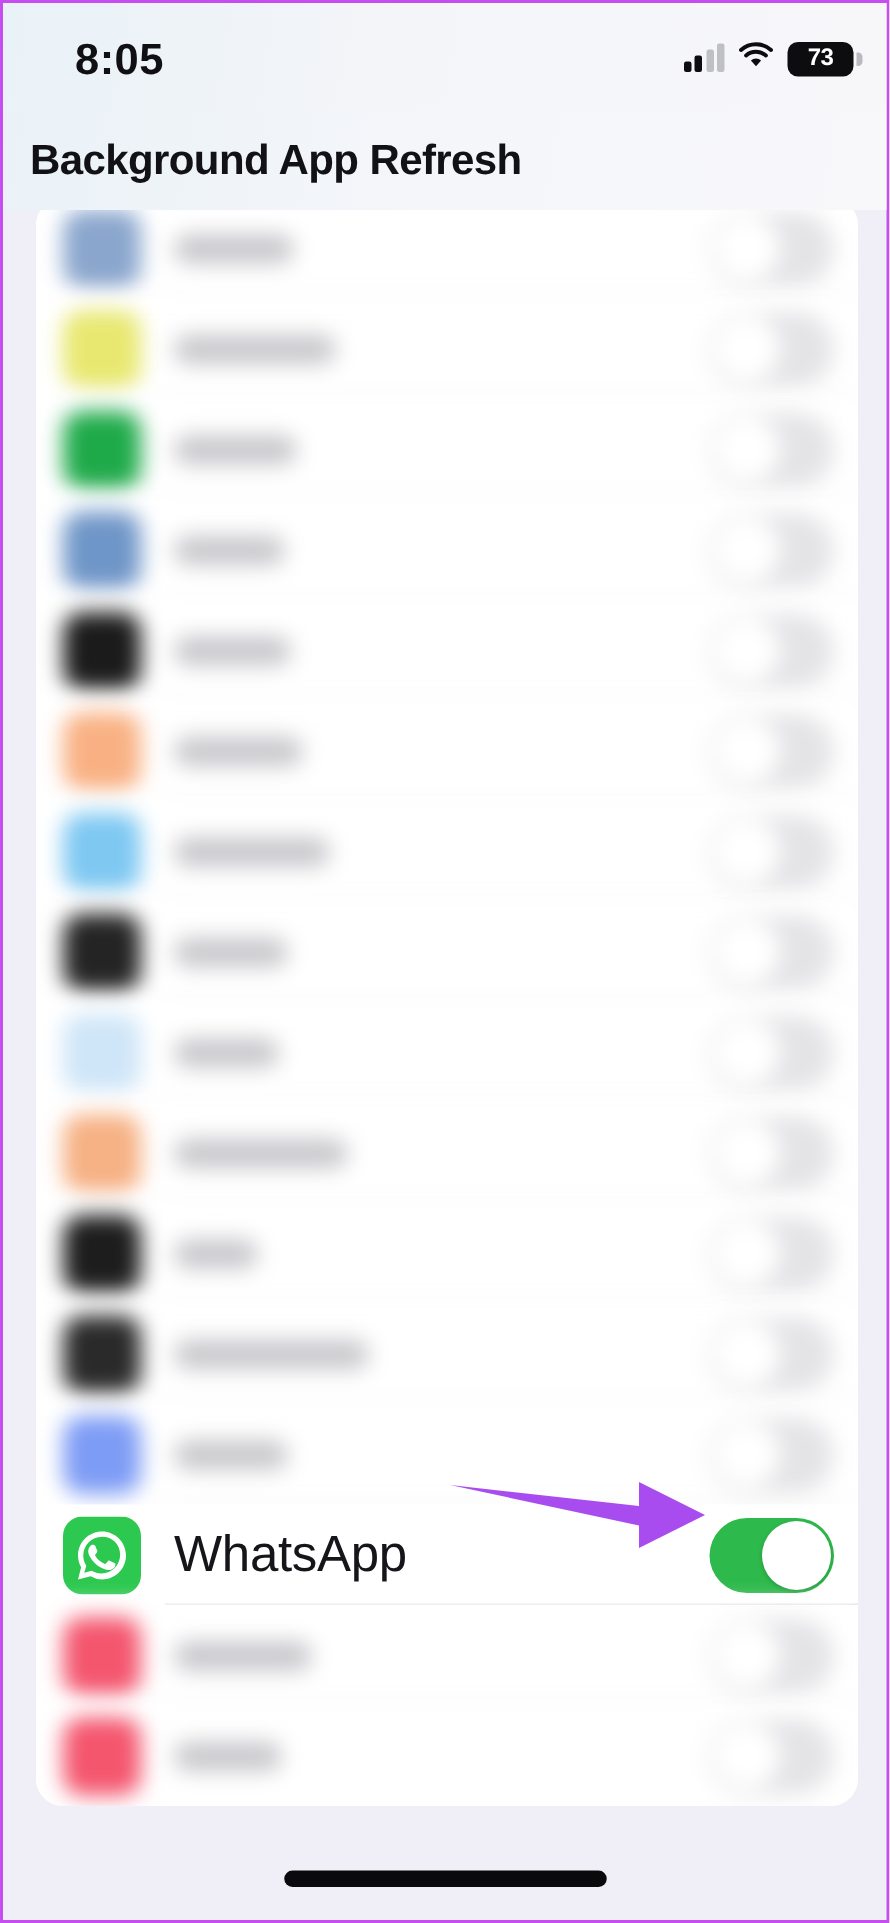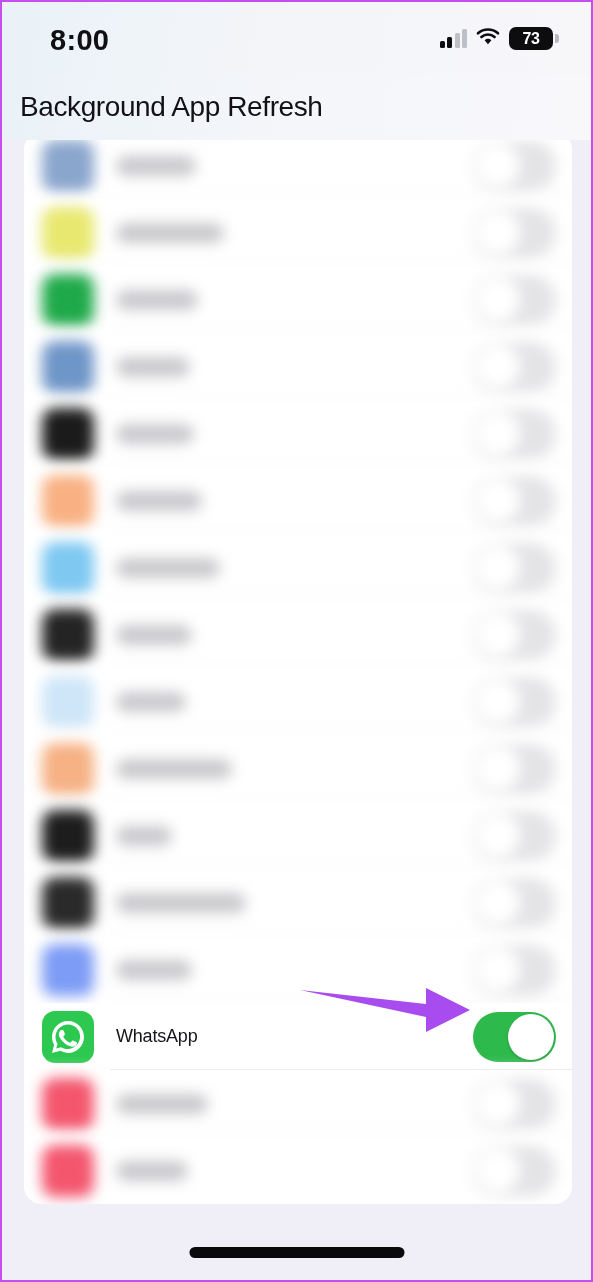--- a/index.html
+++ b/index.html
@@ -34,21 +34,21 @@
     position: absolute;
     left: 48px;
     top: 22px;
     font-size: 29px;
     font-weight: bold;
     color: #101014;
     letter-spacing: 0.3px;
   }
   .status-right {
     position: absolute;
-    right: 42px;
+    right: 26px;
     top: 25px;
     display: flex;
     align-items: center;
     gap: 9px;
   }
   .cell-bars {
     display: flex;
     align-items: flex-end;
     gap: 2.5px;
     height: 18px;
@@ -116,21 +116,21 @@
     height: 30px;
     margin-right: 8px;
   }
   .back-label {
     color: #0a7bff;
     font-size: 28px;
     letter-spacing: -0.2px;
   }
   .nav-title {
     font-size: 28px;
-    font-weight: normal;
+    font-weight: bold;
     color: #111116;
     margin-left: 18px;
     letter-spacing: -0.4px;
   }
 
   
   .list-card {
     position: absolute;
     left: 22px;
     top: 130px;
@@ -159,21 +159,21 @@
 
   .app-icon {
     width: 52px;
     height: 52px;
     border-radius: 13px;
     margin-left: 18px;
     flex: 0 0 auto;
   }
   .app-label {
     margin-left: 22px;
-    font-size: 18px;
+    font-size: 34px;
     color: #15151a;
     letter-spacing: -0.2px;
   }
   .label-blur {
     margin-left: 22px;
     height: 20px;
     border-radius: 10px;
     background: #c9c9cd;
   }
 
@@ -362,21 +362,21 @@
       <div class="row blurred">
         <div class="app-icon" style="background: rgb(244, 86, 110);"></div>
         <div class="label-blur" style="width: 72px;"></div>
         <div class="toggle">
           <div class="knob"></div>
         </div>
       </div>
     </div>
 
   <div class="statusbar">
-    <div class="status-time">8:00</div>
+    <div class="status-time">8:05</div>
     <div class="status-right">
       <span class="cell-bars">
         <i></i>
           <i></i>
           <i></i>
           <i></i>
       </span>
       <span>
         <svg class="wifi-icon" viewBox="0 0 24 19">
           <path d="M12 17.2 L8.6 13.3 a5.2 5.2 0 0 1 6.8 0 Z" fill="#0d0d10"></path>

